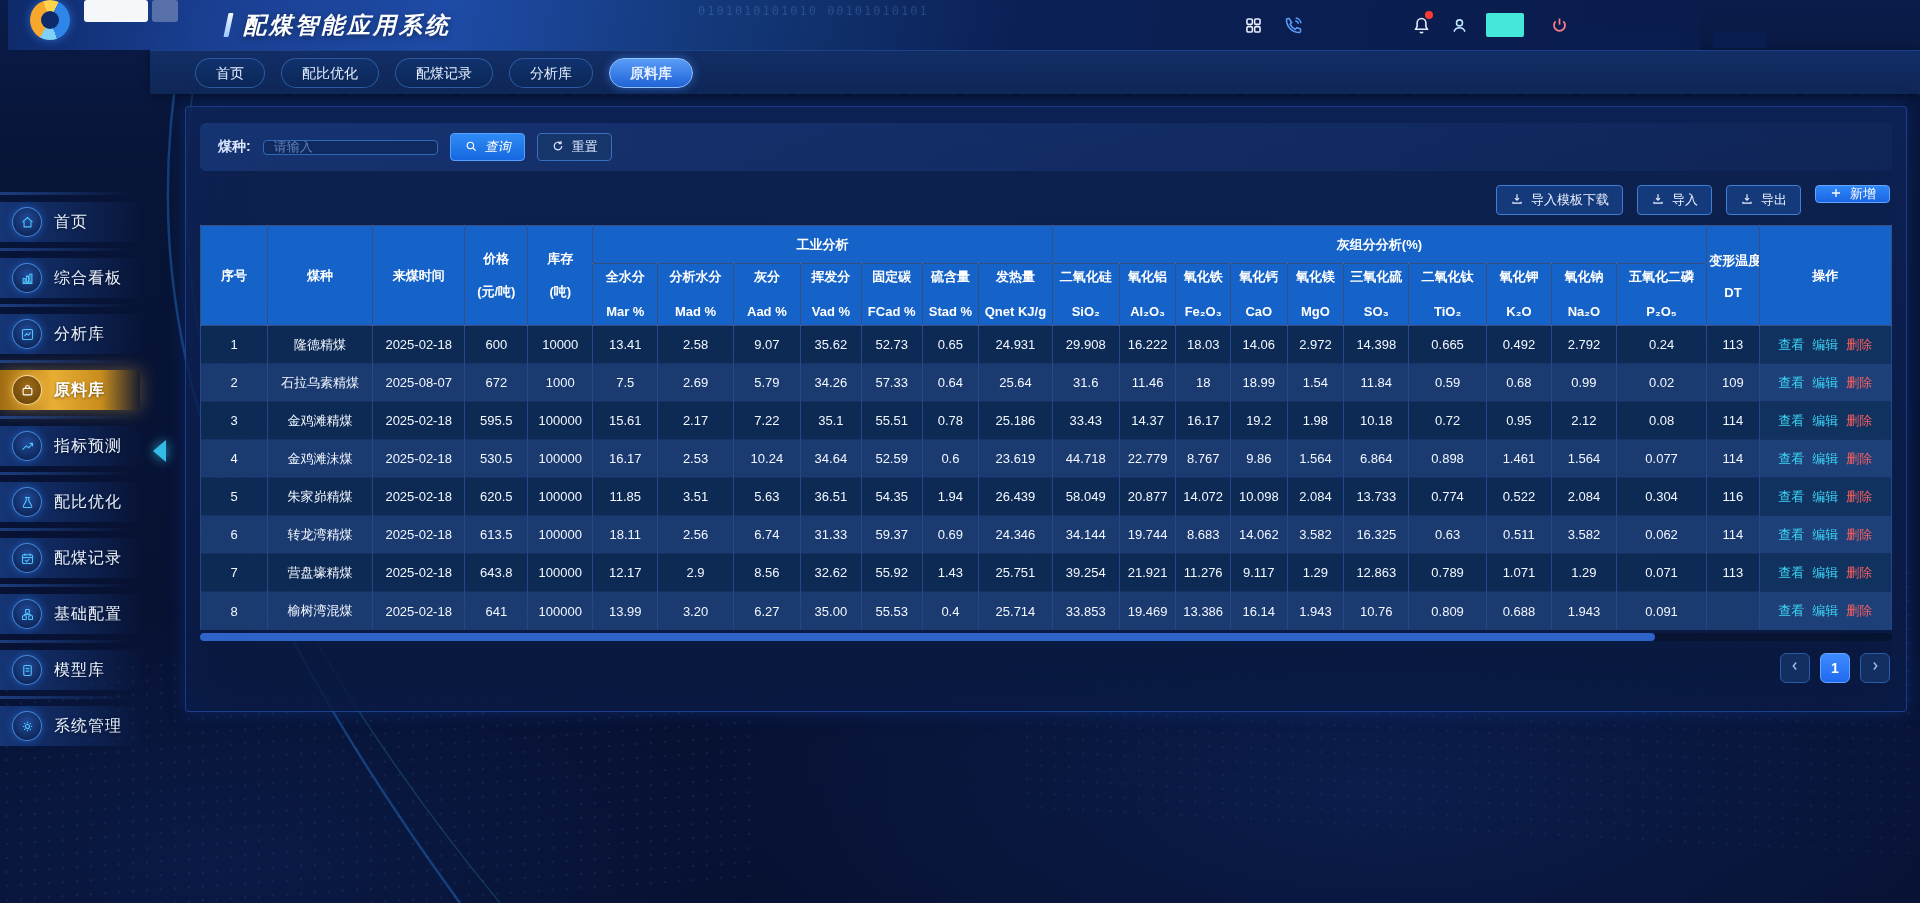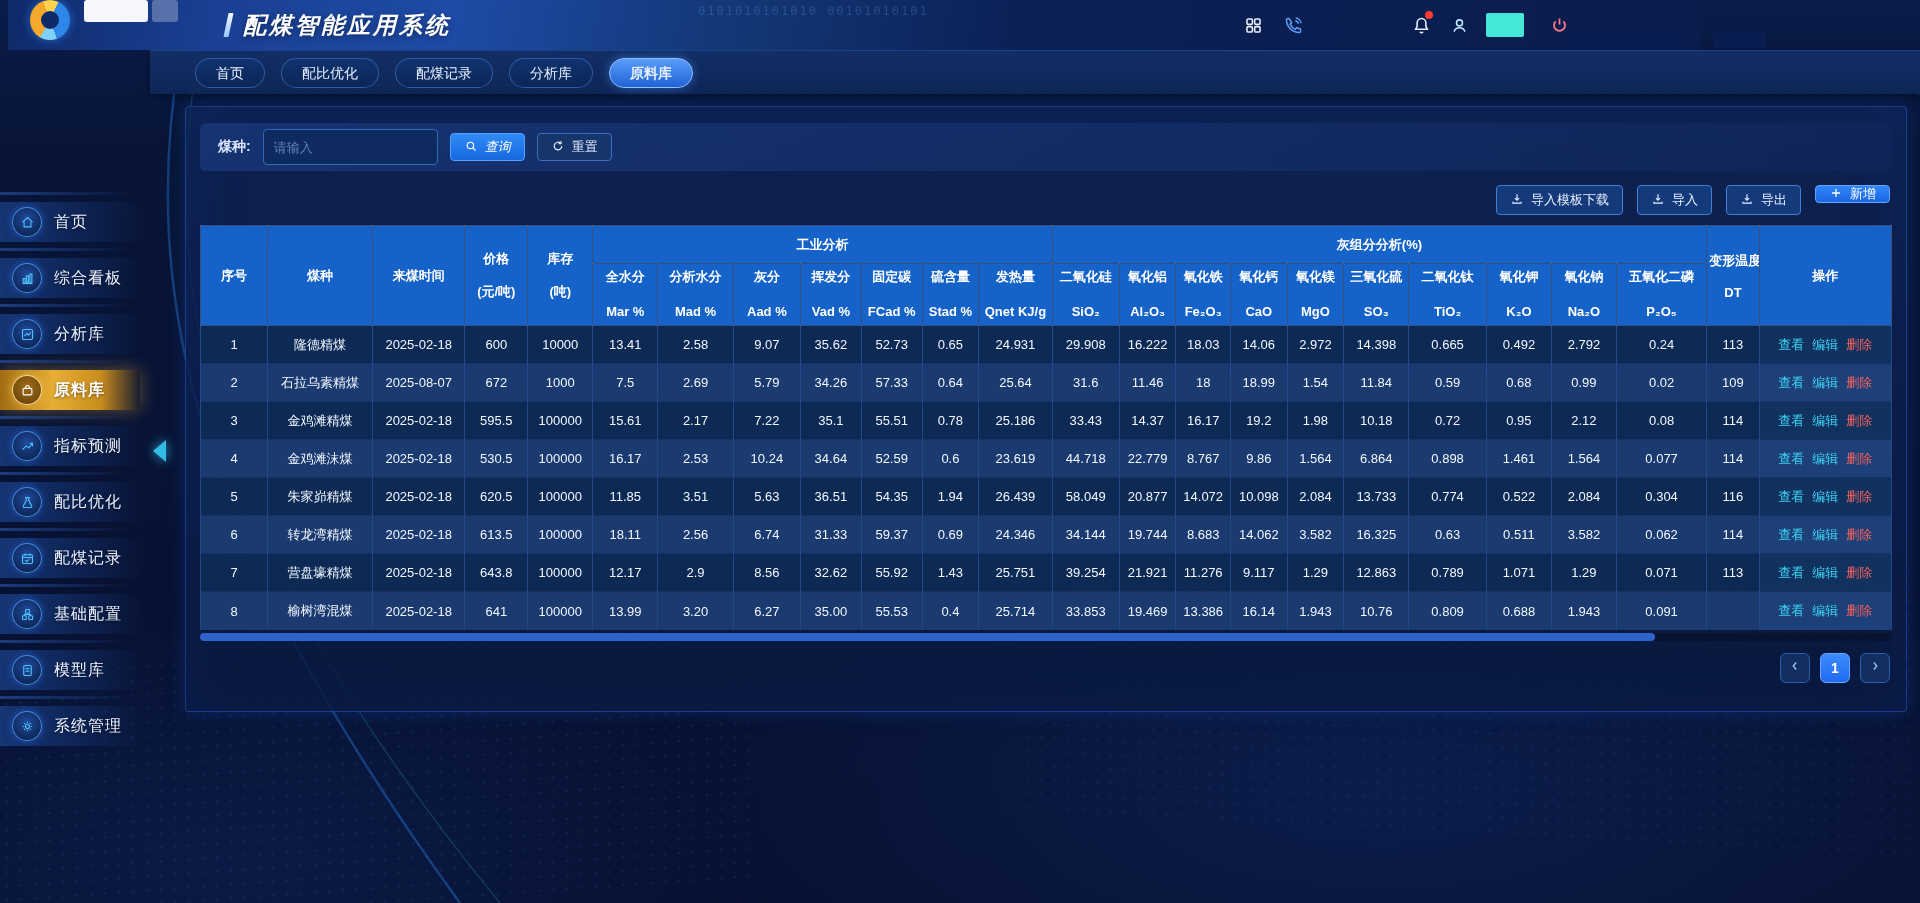--- a/index.html
+++ b/index.html
@@ -77,22 +77,22 @@
     box-shadow:0 0 10px rgba(70,140,250,.55); }
 
   .panel { margin:12px 13px 0 35px; padding:16px 14px 28px; border-radius:4px; position:relative;
     background:linear-gradient(180deg,rgba(16,38,88,.78),rgba(10,26,64,.82));
     border:1px solid rgba(40,90,190,.55);
     box-shadow:0 0 18px rgba(20,70,170,.35), inset 0 0 60px rgba(10,40,110,.25); }
 
   .search-card { height:48px; display:flex; align-items:center; gap:12px; padding:0 18px; border-radius:6px;
     background:linear-gradient(90deg,rgba(30,66,140,.55),rgba(18,42,96,.5)); }
   .search-label { font-size:14px; font-weight:bold; color:#dce8ff; }
-  .search-input { width:175px; height:36px; background:#0e2a5e; border:1px solid #2f6ab8; border-radius:4px;
-    color:#fca5a5; padding:0 10px; font-size:13px; outline:none; font-family:Liberation Sans, sans-serif; }
+  .search-input { width:175px; height:15px; background:#0e2a5e; border:1px solid #2f6ab8; border-radius:4px;
+    color:#fca5a5; padding:0 10px; font-size:13px; outline:none; font-family:Liberation Serif, serif; }
   .search-input::placeholder { color:#607fb4; }
   .btn { height:28px; padding:0 13px; border-radius:4px; display:inline-flex; align-items:center; gap:7px;
     font-size:13px; color:#fff; cursor:pointer; user-select:none; }
   .btn svg { width:14px; height:14px; }
   .btn-query { background:linear-gradient(180deg,#2f8bf5,#1668e0); border:1px solid #55a0ff;font-style:italic; }
   .btn-reset { background:#15356b; border:1px solid #3a6fc0; color:#e2ecff; }
 
   .toolbar { display:flex; justify-content:flex-end; gap:14px; margin:14px 2px 10px; }
   .btn-ghost { height:30px; background:#143a7b; border:1px solid #3f7fd6; color:#eaf2ff; }
   .btn-primary { height:18px; background:linear-gradient(180deg,#2f86f6,#1a66e4); border:1px solid #63a5ff; }

